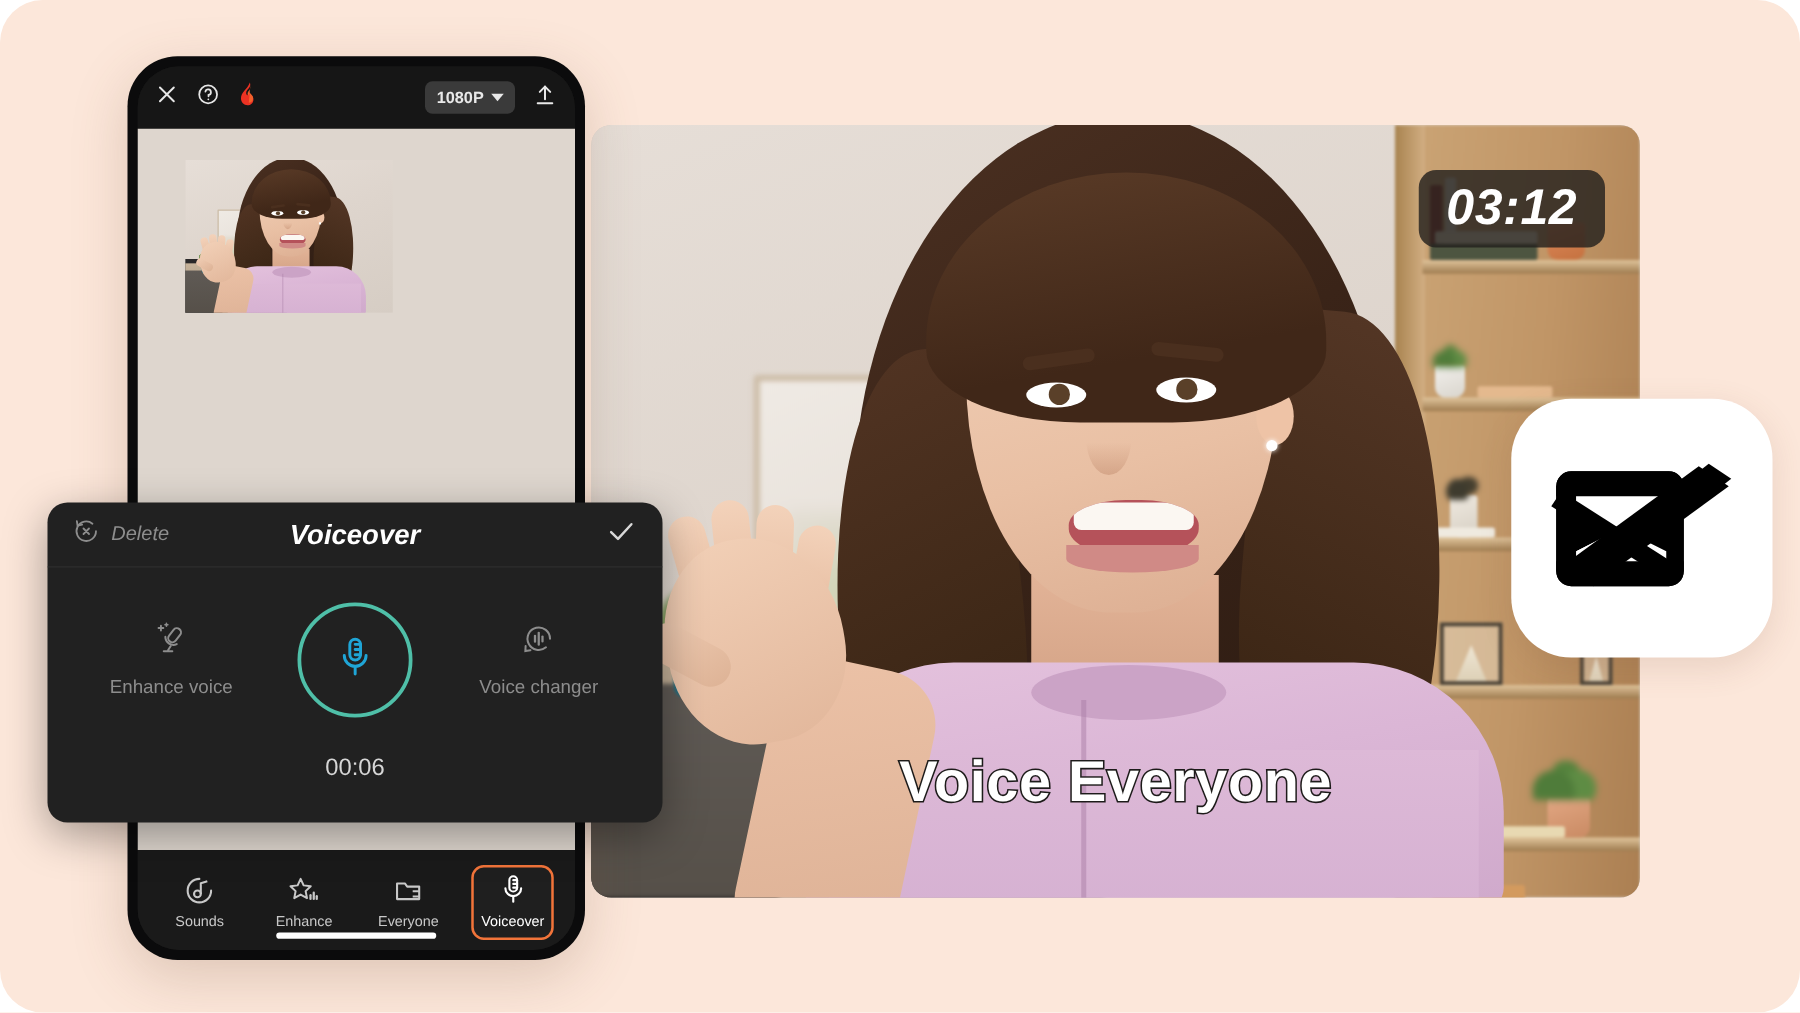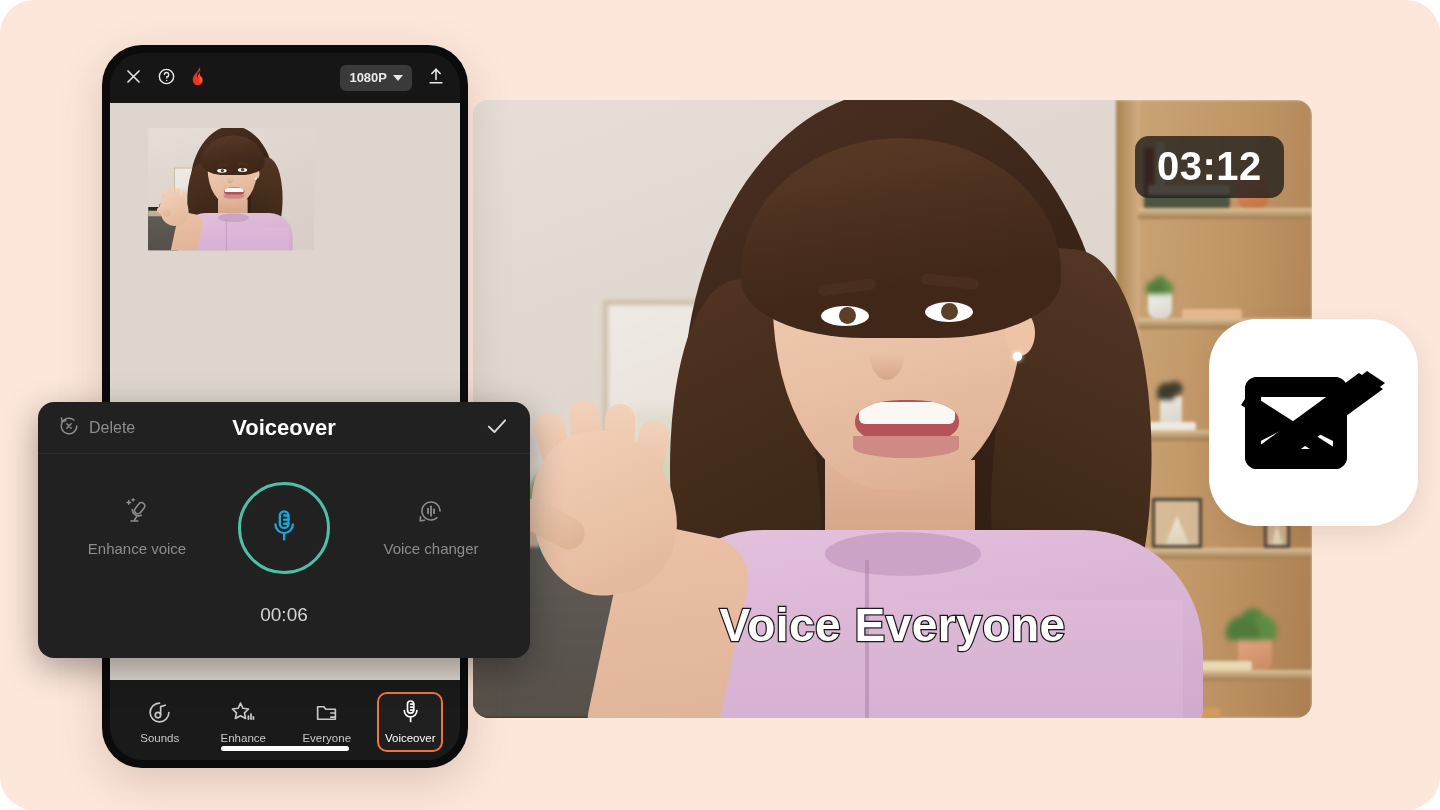--- a/index.html
+++ b/index.html
@@ -249,20 +249,21 @@
     position: absolute;
     left: 1135px; top: 136px;
     padding: 10px 22px 12px;
     background: rgba(32,30,28,.80);
     color: #fff;
     border-radius: 14px;
     font-size: 40px;
     font-weight: 600;
     letter-spacing: 0.5px;
     line-height: 1;
+    font-style: italic;
   }
 
   
   .caption {
     position: absolute;
     left: 0; right: 0;
     top: 598px;
     text-align: center;
     font-size: 46px;
     font-weight: 700;
@@ -385,20 +386,21 @@
     border-radius: 16px;
     box-shadow: 0 10px 34px rgba(0,0,0,.35);
     overflow: hidden;
   }
   .vo-head {
     position: relative;
     height: 52px;
     display: flex; align-items: center;
     padding: 0 20px;
     border-bottom: 1px solid #2e2e2e;
+    font-style: italic;
   }
   .vo-delete {
     display: flex; align-items: center; gap: 9px;
     color: #8d8d8d; font-size: 16px;
   }
   .vo-title {
     position: absolute; left: 0; right: 0; text-align: center;
     color: #ffffff; font-size: 22px; font-weight: 700;
     pointer-events: none;
   }

